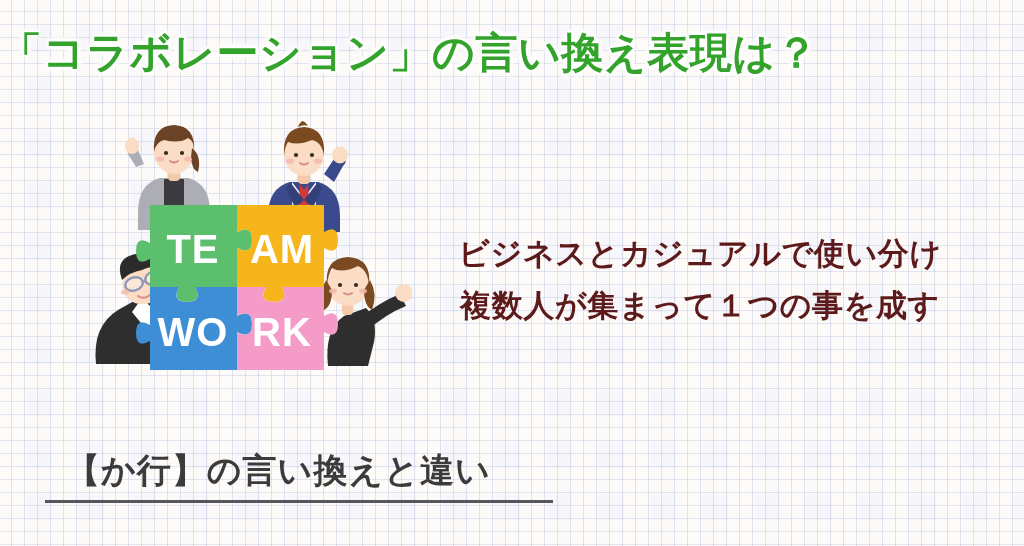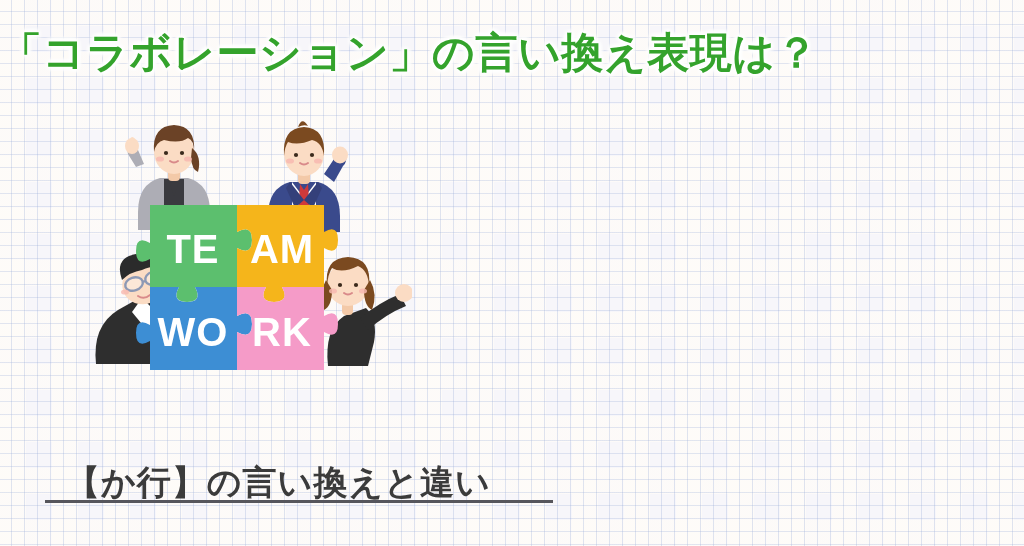--- a/index.html
+++ b/index.html
@@ -74,21 +74,21 @@
     line-height: 1.0;
     white-space: nowrap;
     text-align: center;
   }
   .copy-line.first { margin-bottom: 21px; }
 
   
   .foot-head {
     position: absolute;
     left: 66px;
-    top: 464px;
+    top: 452px;
     font-size: 34px;
     font-weight: 700;
     color: #3b3b3b;
     letter-spacing: 1px;
     white-space: nowrap;
     line-height: 1.1;
   }
   .foot-rule {
     position: absolute;
     left: 45px;
@@ -252,17 +252,21 @@
                  L174 175 Q166 190 182 190 Q198 190 190 175 L232 175
                  L232 204 Q246 196 246 212 Q246 228 232 220 L232 258
                  L145 258
                  L145 220 Q160 228 160 212 Q160 196 145 204 Z" fill="#f59bc8"></path>
         <text x="190" y="234" text-anchor="middle" font-family="Liberation Sans, sans-serif" font-size="40" font-weight="700" fill="#ffffff" letter-spacing="1">RK</text>
       </g>
 
     </svg>
   </div>
 
+  <div class="copy-block">
+    <div class="copy-line first">ビジネスとカジュアルで使い分け</div>
+    <div class="copy-line">複数人が集まって１つの事を成す</div>
+  </div>
 
   <div class="foot-head">【か行】の言い換えと違い</div>
   <div class="foot-rule"></div>
 
 </div>
 
 </body></html>

